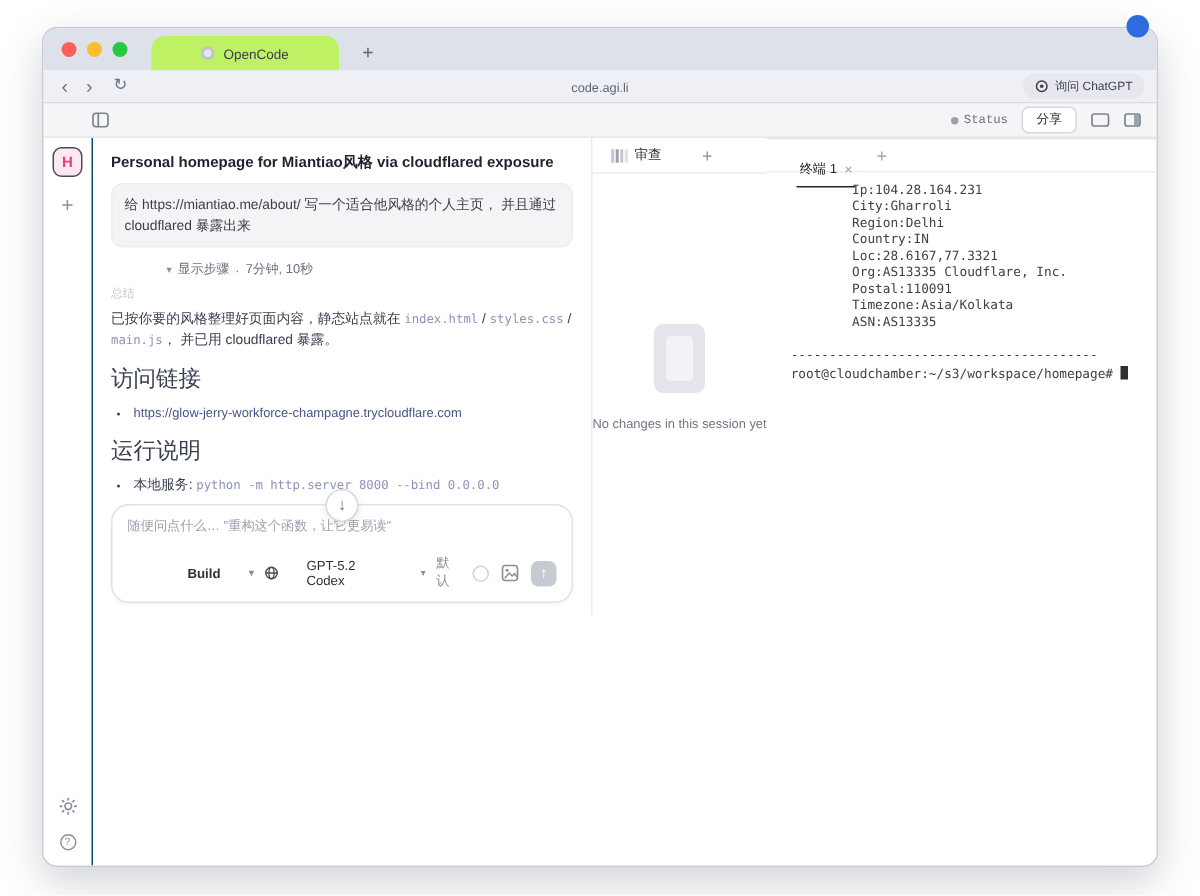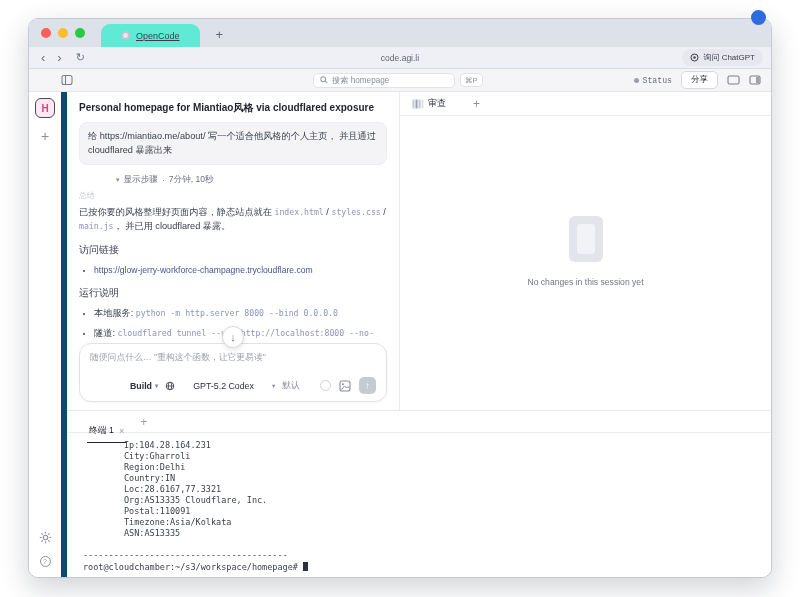--- a/index.html
+++ b/index.html
@@ -17,23 +17,23 @@
     box-shadow: 0 10px 28px rgba(40,50,70,.22);
     background: #fff; overflow: hidden;
     display: flex; flex-direction: column;
   }
   
   .tabbar { height: 28px; background: #dde1ea; display: flex; align-items: flex-end; flex: none; }
   .lights { display: flex; gap: 7px; margin: 0 0 9px 12px; }
   .light { width: 10px; height: 10px; border-radius: 50%; }
   .light.red { background: #ff5f57; } .light.yellow { background: #febc2e; } .light.green { background: #28c840; }
   .btab {
-    margin-left: 16px; height: 23px; padding: 0 20px; background: #5eead4;
+    margin-left: 16px; height: 23px; padding: 0 33px; background: #bef264;
     border-radius: 9px 9px 0 0; display: flex; align-items: center; gap: 6px;
-    font-size: 9px; color: #3a3f4a; min-width: 95px; text-decoration: underline;
+    font-size: 9px; color: #3a3f4a; min-width: 95px;
   }
   .favicon { width: 9px; height: 9px; border-radius: 50%; border: 2px solid #c0c4cd; background: #e6e8ee; flex: none; }
   .newtab { color: #5f6570; font-size: 13px; margin: 0 0 5px 16px; cursor: default; }
   .navbar {
     height: 22px; background: #eef0f5; border-bottom: 1px solid #d9dce3;
     display: flex; align-items: center; flex: none; position: relative;
   }
   .navbtn { color: #6b7280; font-size: 13px; line-height: 1; margin-left: 12px; }
   .navbtn.reload { font-size: 11px; margin-left: 14px; }
   .urltext { position: absolute; left: 0; right: 0; text-align: center; font-size: 8.5px; color: #5f6672; }
@@ -74,56 +74,56 @@
     width: 20px; height: 20px; border-radius: 6px; border: 1.5px solid #4a4a55;
     background: #fce8f2; color: #e0417f; font-weight: bold; font-size: 10px;
     display: flex; align-items: center; justify-content: center;
   }
   .rail-plus { color: #8a8f9b; font-size: 14px; margin-top: 10px; }
   .rail-bottom { margin-top: auto; display: flex; flex-direction: column; align-items: center; gap: 12px; }
   .helpicon {
     width: 11px; height: 11px; border-radius: 50%; border: 1.1px solid #8b909c;
     color: #8b909c; font-size: 7px; display: flex; align-items: center; justify-content: center;
   }
-  .content { flex: 1; min-width: 0; border-left: 6px solid #0c4a6e; display: flex; flex-direction: column; }
+  .content { flex: 1; min-width: 0; border-left: 1px solid #0c4a6e; display: flex; flex-direction: row; }
   .split { height: 318px; flex: none; display: flex; min-height: 0; }
   
   .chat { width: 333px; flex: none; border-right: 1px solid #ebecef; position: relative; padding: 9px 12px; overflow: hidden; }
   .chat-title { font-size: 10px; font-weight: bold; color: #1f232e; }
   .usermsg {
     margin-top: 7px; background: #f4f4f6; border: 1px solid #ededf0; border-radius: 8px;
     padding: 6px 8px; font-size: 9.2px; color: #3a3f4a; line-height: 1.55;
   }
   .steps { margin-top: 9px; font-size: 8.6px; color: #6a7080; display: flex; align-items: center; gap: 4px; margin-left: 37px; }
   .steps .chev { font-size: 7px; color: #8a8f9b; }
   .fade-label { margin-top: 4px; font-size: 7.8px; color: #c6c9d2; }
   .answer { margin-top: 4px; font-size: 9.2px; color: #3a4050; line-height: 1.6; }
   code, .code { font-family: "DejaVu Sans Mono", monospace; font-size: 8.2px; color: #8d93b8; }
-  .sec-heading { margin-top: 9px; font-size: 10px; color: #3a4050; }
+  .sec-heading { margin-top: 9px; font-size: 15px; color: #3a4050; }
   .chat ul { margin-top: 6px; padding-left: 15px; }
   .chat li { font-size: 9.2px; color: #3a4050; line-height: 1.55; margin-bottom: 5px; }
   .chat li::marker { color: #3a4050; font-size: 8px; }
   li.nowrap { white-space: nowrap; overflow: hidden; }
   .linkurl { color: #47548a; font-size: 8.6px; text-decoration: none; }
   .b-label { color: #3a4050; }
   .scrollbtn {
     position: absolute; left: 50%; top: 234px; transform: translateX(-50%);
     width: 22px; height: 22px; border-radius: 50%; background: #fff;
     border: 1px solid #d8dadf; box-shadow: 0 2px 5px rgba(0,0,0,.10);
     display: flex; align-items: center; justify-content: center;
     font-size: 11px; color: #6a7080; z-index: 3;
   }
   .composer {
     position: absolute; left: 12px; right: 12px; bottom: 8px; z-index: 2;
     background: #fff; border: 1px solid #e1e2e7; border-radius: 12px;
     padding: 8px 10px 7px; box-shadow: 0 1px 3px rgba(0,0,0,.04);
   }
   .composer-placeholder { font-size: 8.8px; color: #9ba1ad; }
   .composer-controls { margin-top: 13px; display: flex; align-items: center; gap: 7px; }
-  .mode { font-size: 8.8px; font-weight: bold; color: #2c303b; display: flex; align-items: center; gap: 3px; padding-left: 40px; }
+  .mode { font-size: 8.8px; font-weight: bold; color: #2c303b; display: flex; align-items: center; gap: 19px; padding-left: 40px; }
   .model { font-size: 8.8px; color: #2c303b; display: flex; align-items: center; gap: 18px; }
   .chev2 { font-size: 6.5px; color: #8a8f9b; }
   .preset { font-size: 8.8px; color: #8a8f9b; }
   .composer-right { margin-left: auto; display: flex; align-items: center; gap: 8px; }
   .ringicon { width: 11px; height: 11px; border-radius: 50%; border: 1.2px solid #cfd3da; }
   .sendbtn {
     width: 17px; height: 17px; border-radius: 5px; background: #c6cad3;
     color: #fff; font-size: 10px; display: flex; align-items: center; justify-content: center;
   }
   
@@ -185,32 +185,20 @@
     </span>
   </div>
 
   <div class="app-toolbar">
     <span class="paneltoggle">
       <svg width="12" height="12" viewBox="0 0 12 12">
           <rect x="1" y="1.5" width="10" height="9" rx="2" fill="none" stroke="#7b818c" stroke-width="1.1"></rect>
           <line x1="4.5" y1="1.5" x2="4.5" y2="10.5" stroke="#7b818c" stroke-width="1.1"></line>
         </svg>
     </span>
-    <div class="search-wrap">
-      <div class="searchbox">
-        <span>
-          <svg width="8" height="8" viewBox="0 0 8 8">
-              <circle cx="3.2" cy="3.2" r="2.4" fill="none" stroke="#9aa0ab" stroke-width="1.1"></circle>
-              <line x1="5" y1="5" x2="7.2" y2="7.2" stroke="#9aa0ab" stroke-width="1.1"></line>
-            </svg>
-        </span>
-        <input readonly="" value="搜索 homepage" style="">
-      </div>
-      <span class="kbd">⌘P</span>
-    </div>
     <div class="toolbar-right">
       <span class="statuswrap">
         <span class="statusdot"></span>
         <span>Status</span>
       </span>
       <span class="sharebtn">分享</span>
       <span>
         <svg width="13" height="10" viewBox="0 0 13 10">
             <rect x="1" y="1" width="11" height="8" rx="1.5" fill="none" stroke="#7b818c" stroke-width="1.1"></rect>
           </svg>

